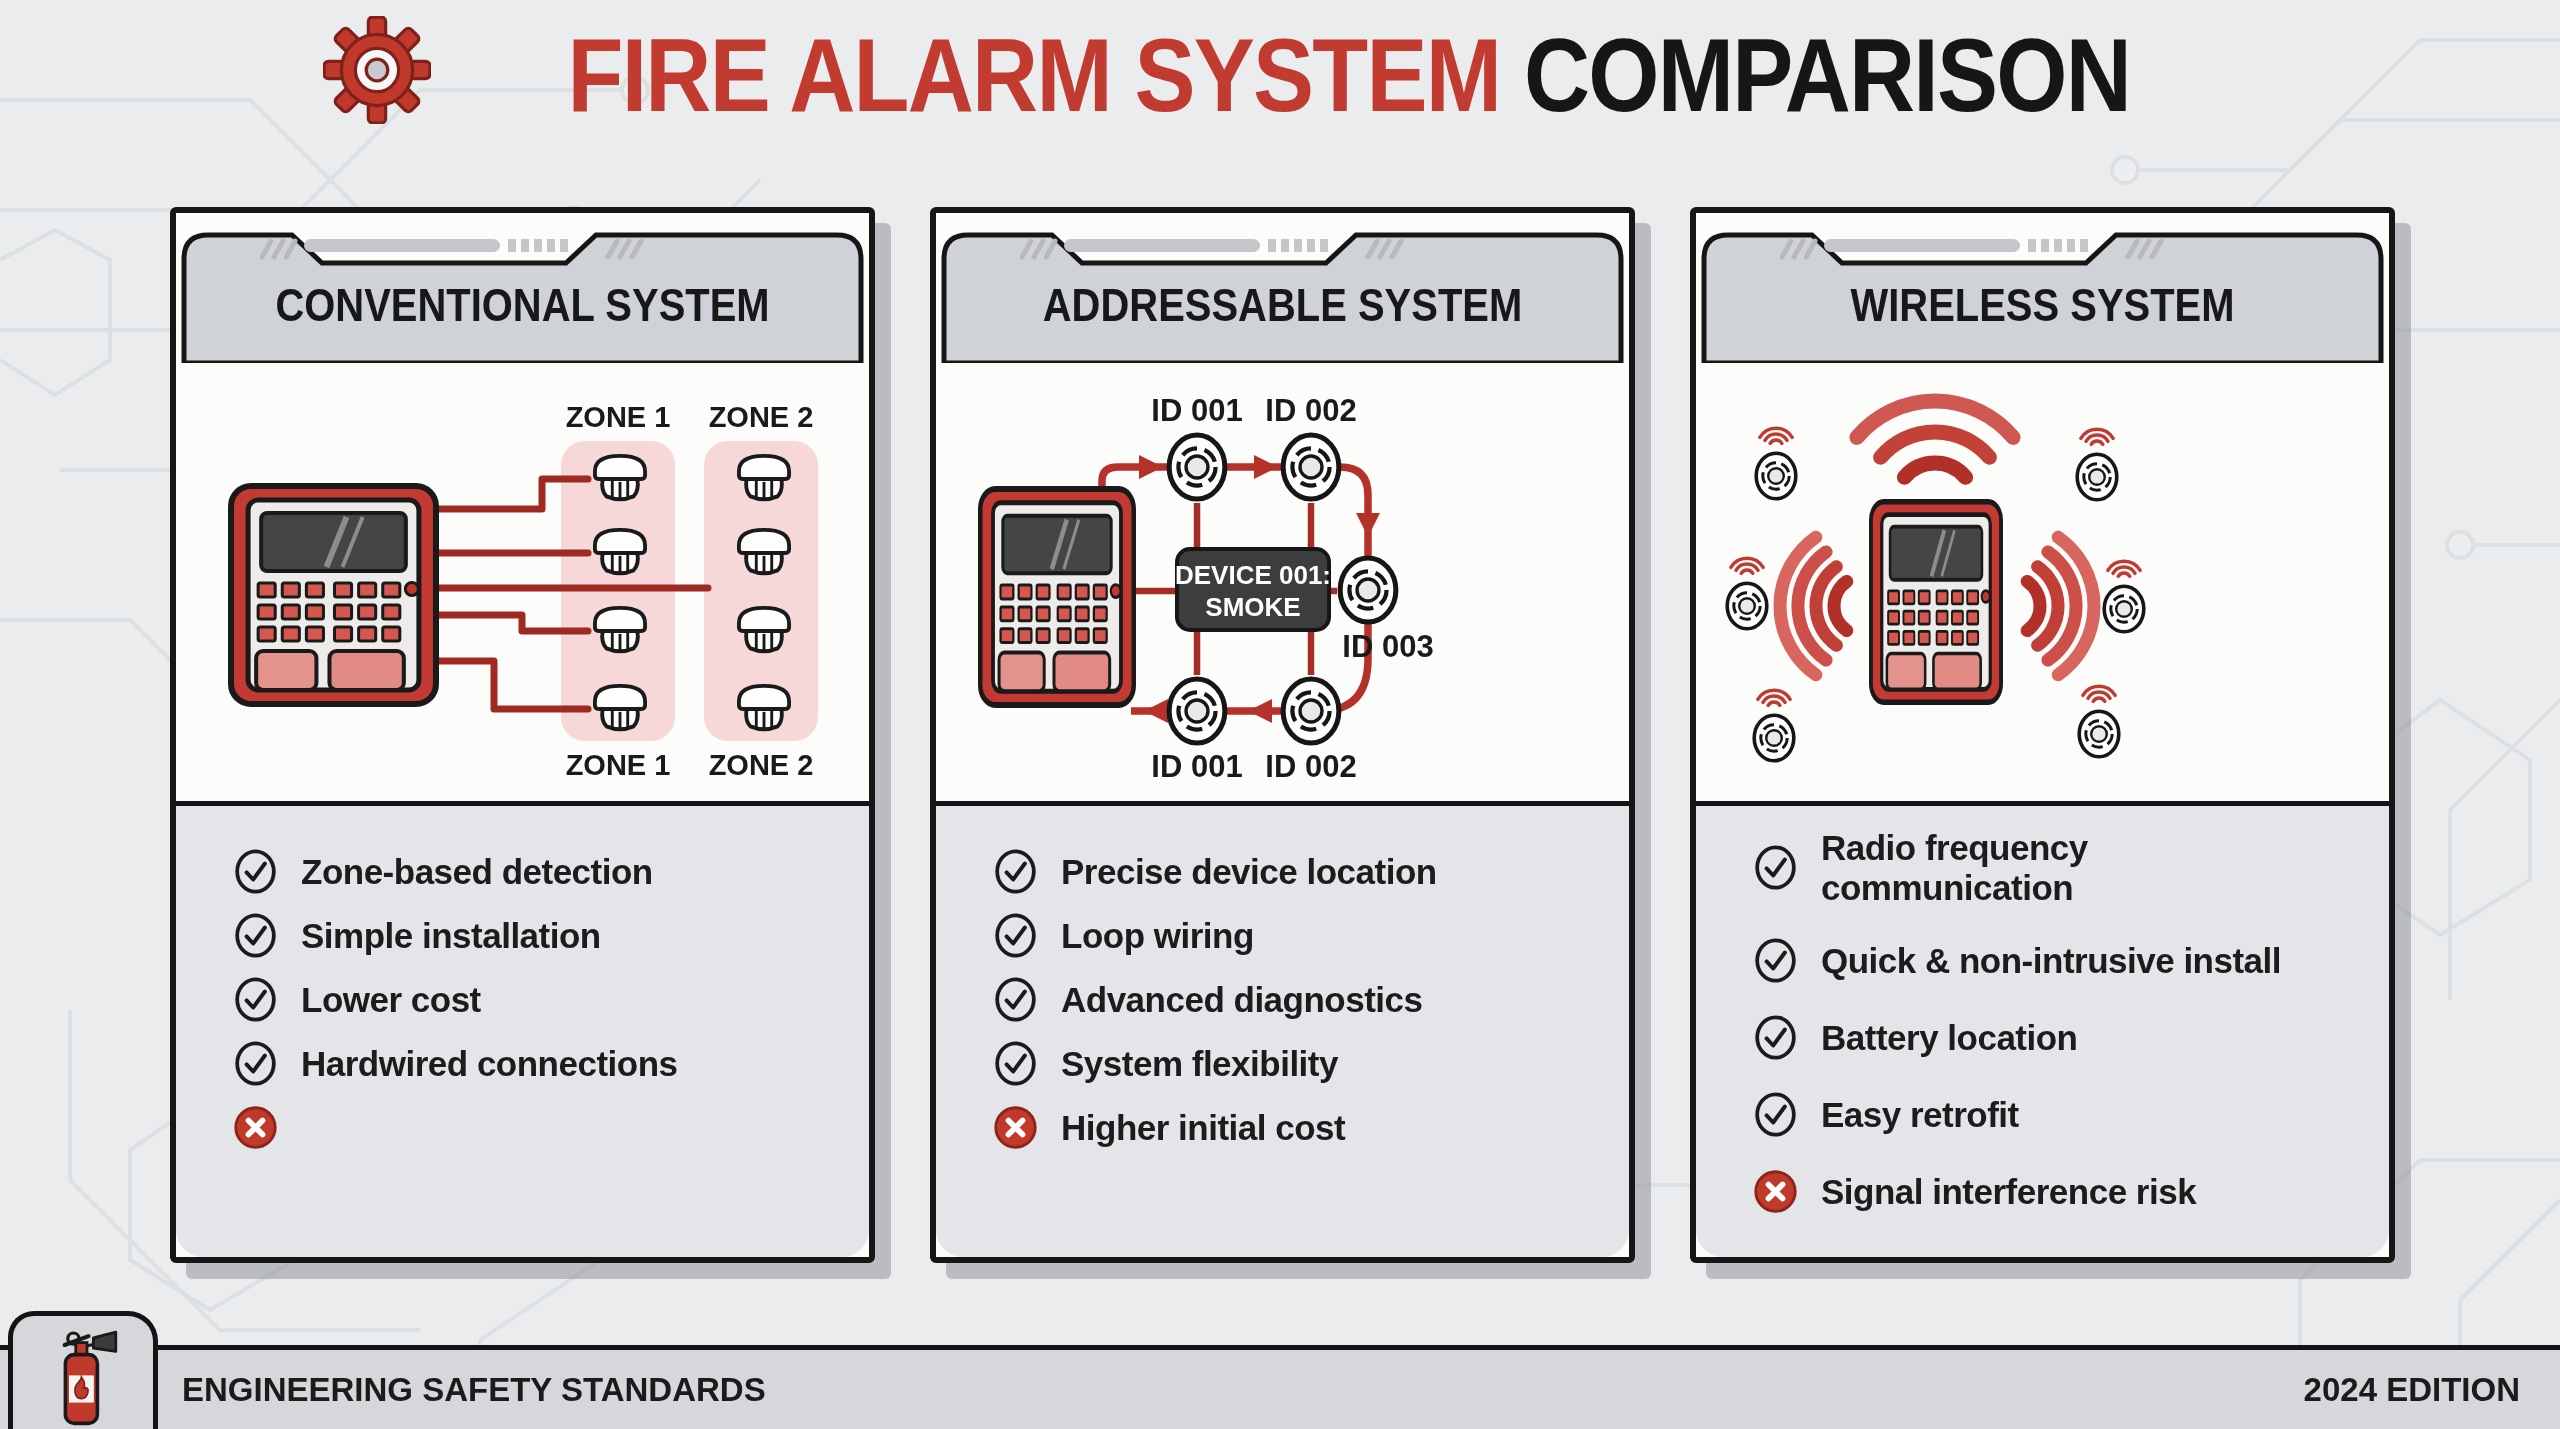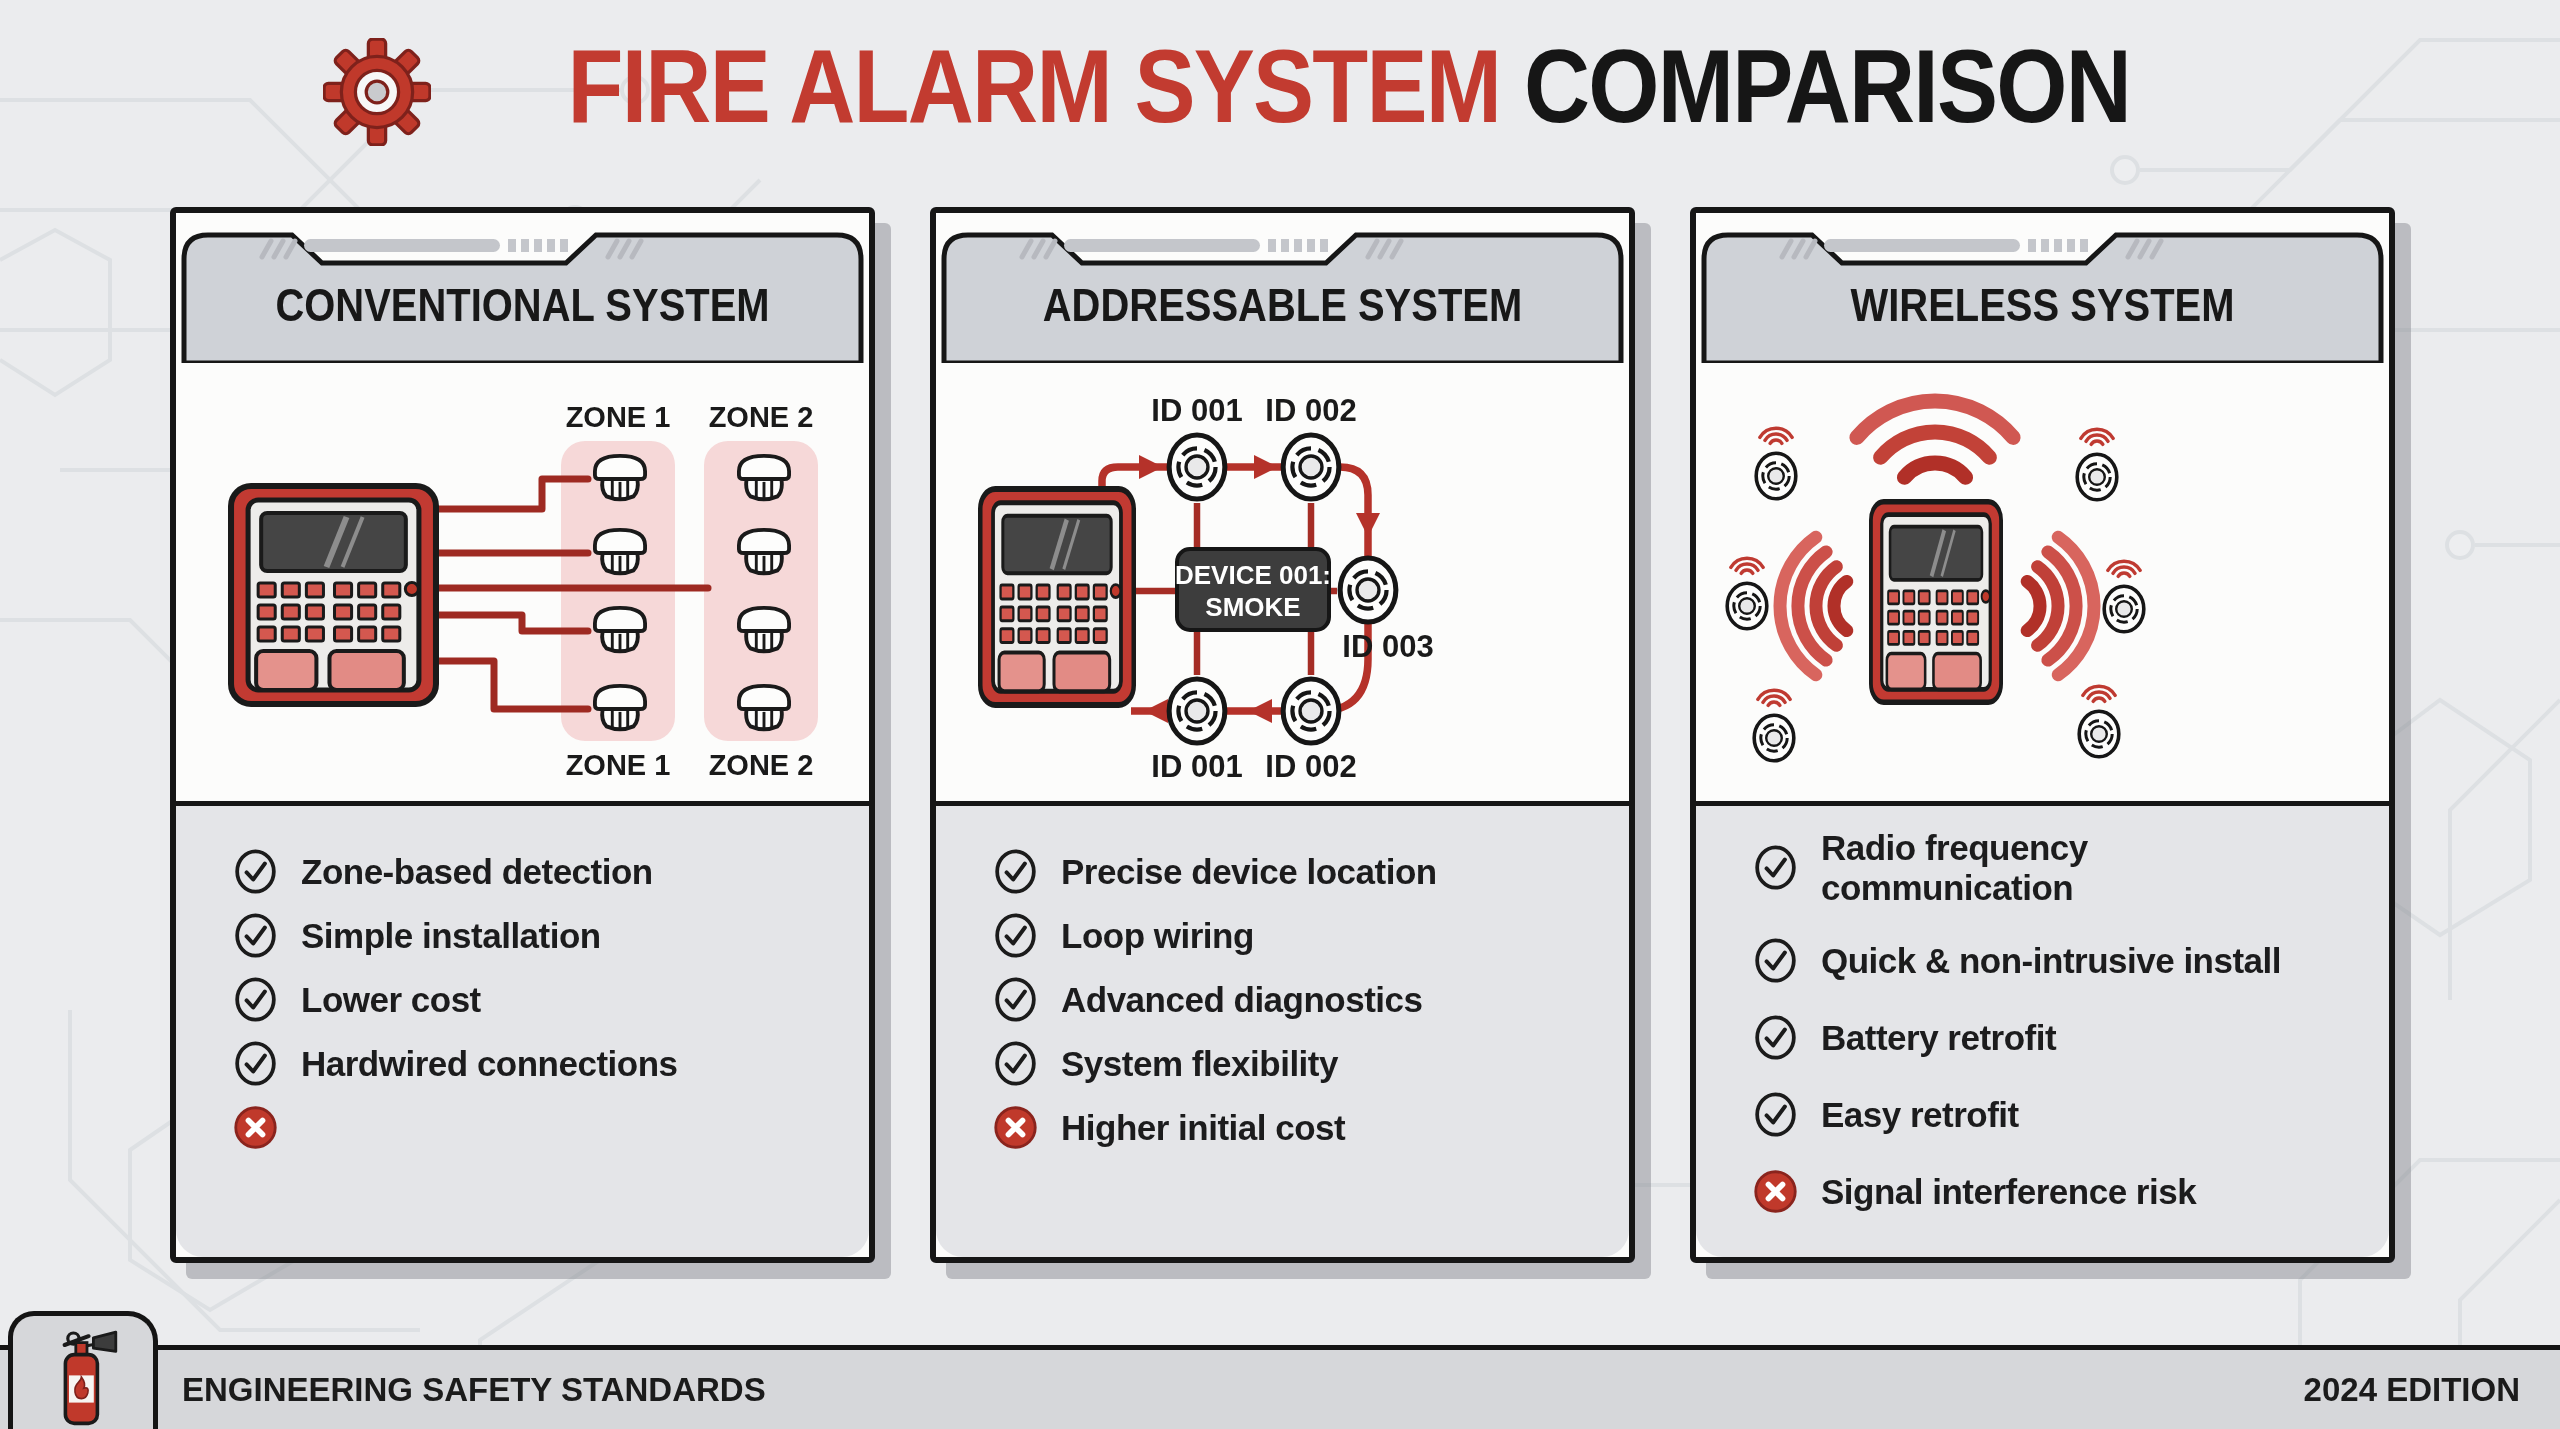--- a/index.html
+++ b/index.html
@@ -6,21 +6,21 @@
   *{box-sizing:border-box;}
   .page{position:relative;width:2560px;height:1429px;overflow:hidden;background:#ebecee;
         font-family:"Liberation Sans","DejaVu Sans",sans-serif;color:#1a1a1a;}
   svg text{font-family:"Liberation Sans","DejaVu Sans",sans-serif;}
 
   
   .bg-deco{position:absolute;inset:0;z-index:0;}
 
   
   .title-row{position:absolute;top:16px;left:0;right:0;height:130px;z-index:2;
-             display:flex;align-items:flex-end;justify-content:center;gap:30px;}
+             display:flex;align-items:flex-start;justify-content:center;gap:30px;}
   .gear{width:108px;height:108px;flex:0 0 auto;}
   .main-title{margin:0;font-size:104px;font-weight:bold;letter-spacing:-2px;white-space:nowrap;
               transform:scaleX(0.88);transform-origin:center;}
   .main-title .t-red{color:#c23b30;}
   .main-title .t-dark{color:#161616;}
 
   
   .card{position:absolute;top:207px;width:705px;height:1056px;background:#fcfcfb;
         border:6px solid #161616;border-radius:6px;z-index:2;
         box-shadow:16px 16px 0 rgba(128,131,138,0.45);}
@@ -448,21 +448,21 @@
       <div class="feat-row">
         <svg class="feat-icon" viewBox="0 0 50 50">
             <use href="#sym-check"></use>
           </svg>
         <span class="feat-label">Quick &amp; non-intrusive install</span>
       </div>
       <div class="feat-row">
         <svg class="feat-icon" viewBox="0 0 50 50">
             <use href="#sym-check"></use>
           </svg>
-        <span class="feat-label">Battery retrofit</span>
+        <span class="feat-label">Battery location</span>
       </div>
       <div class="feat-row">
         <svg class="feat-icon" viewBox="0 0 50 50">
             <use href="#sym-check"></use>
           </svg>
         <span class="feat-label">Easy retrofit</span>
       </div>
       <div class="feat-row">
         <svg class="feat-icon" viewBox="0 0 50 50">
             <use href="#sym-cross"></use>

